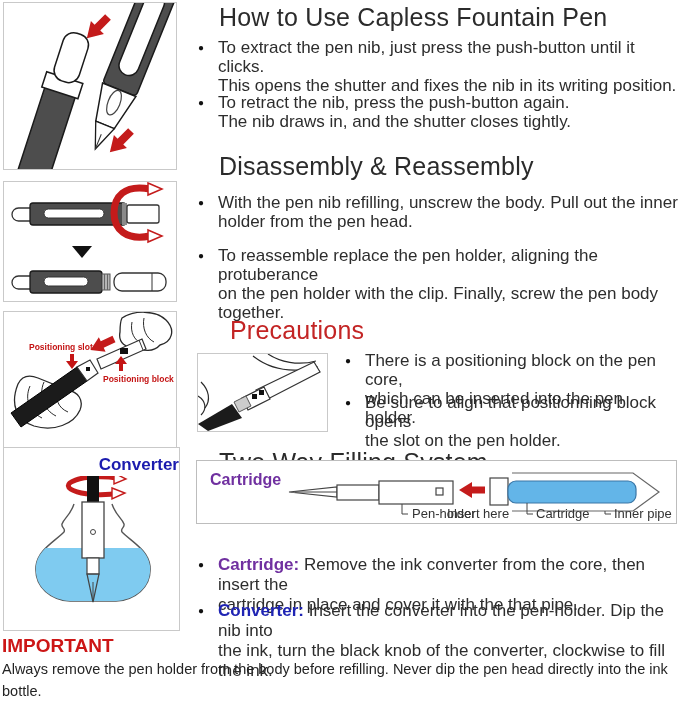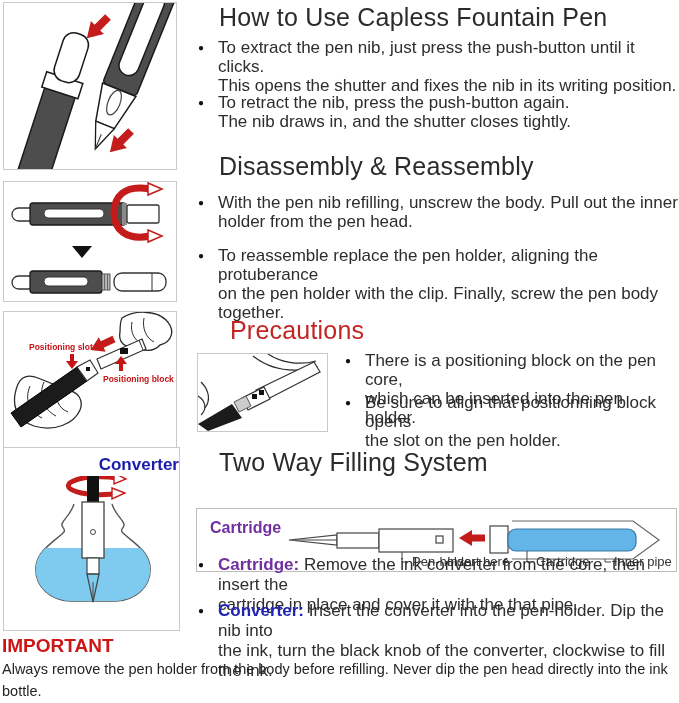--- a/index.html
+++ b/index.html
@@ -16,21 +16,21 @@
   .h1 { position:absolute; font-size:25px; font-weight:400; color:#2b2b2b; letter-spacing:0.2px; }
   .h1.red { color:#c32424;margin-left:11px; }
 
   .bullet { position:absolute; display:flex; }
   .dot { flex:none; width:20px; font-size:10px; line-height:19px; color:#111; }
   .btext { font-size:17px; line-height:19px; color:#2d2d2d; white-space:pre-line; }
   .btext .lbl { font-weight:bold; }
   .lbl-purple { color:#7030a0; }
   .lbl-blue { color:#1f24b4; }
 
-  .two-box { position:absolute; left:196px; top:508px; width:481px; height:64px; border:1px solid #bdbdbd; background:#fff; }
+  .two-box { position:absolute; left:196px; top:460px; width:481px; height:64px; border:1px solid #bdbdbd; background:#fff; }
   .two-box .cart-label { position:absolute; left:13px; top:10px; font-size:16px; font-weight:bold; color:#7030a0; }
   .two-box svg { position:absolute; left:0; top:0; }
 
   .conv-title { position:absolute; left:0; top:7px; width:100%; text-align:right;
                 font-size:17px; font-weight:bold; color:#1b1bae; }
 
   .imp-title { position:absolute; left:2px; top:635px; font-size:19px; font-weight:bold; color:#cc1616; }
   .imp-text  { position:absolute; left:2px; top:658px; width:676px; font-size:14.5px; line-height:22px;
                color:#242424; white-space:pre-line; }
   .diagram-text { font-size:13px; fill:#333; }

